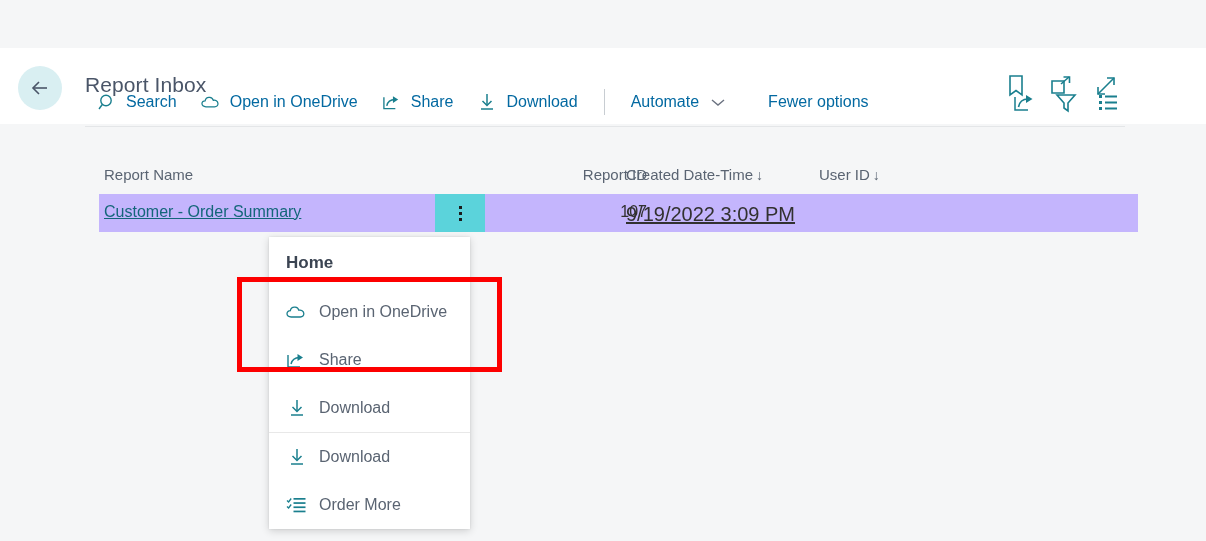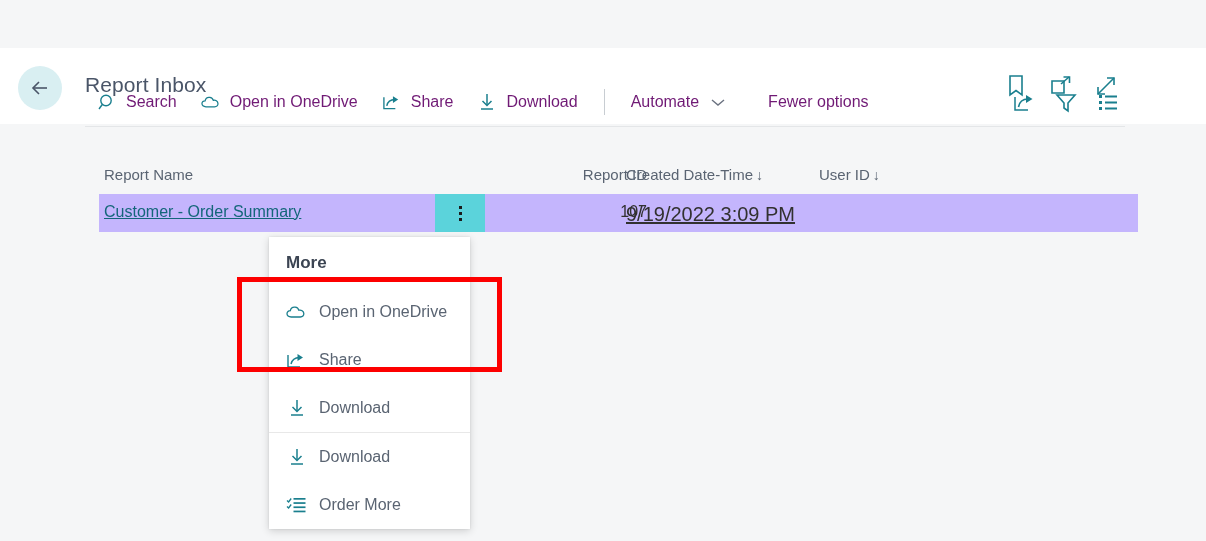--- a/index.html
+++ b/index.html
@@ -73,21 +73,21 @@
     width: 1040px; height: 1px;
     background: #e4e6e8;
   }
   .cmd-btn {
     display: flex;
     align-items: center;
     gap: 9px;
     height: 40px;
     padding: 0 12px;
     font-size: 16px;
-    color: #701a75;
+    color: #0369a1;
     cursor: pointer;
     white-space: nowrap;
     background: transparent;
     border: none;
     font-family: "Liberation Sans", sans-serif;
   }
   .cmd-btn .glyph {
     display: flex; align-items: center; justify-content: center;
     width: 20px; height: 20px;
   }
@@ -374,21 +374,21 @@
       <i></i>
       <i></i>
       <i></i>
     </div>
     <div class="cell-id">107</div>
     <div class="cell-date">9/19/2022 3:09 PM</div>
   </div>
 </div>
 
 <div class="menu">
-  <div class="menu-header">More</div>
+  <div class="menu-header">Home</div>
 
   <div class="menu-item">
     <span class="glyph">
       <svg width="21" height="16" viewBox="0 0 21 16">
         <path d="M5.2 13 C2.4 13 1 11.5 1 9.7 C1 8 2.5 6.6 4.3 6.7 C4.8 4.3 6.9 2.8 9.2 3.1 C11 3.3 12.4 4.6 12.9 6.2 C15.2 5.6 17.6 7 17.8 9.4 C18 11.6 16.5 13 14.3 13 Z" fill="none" stroke="#1a7f8e" stroke-width="1.3"></path>
       </svg>
     </span>
     <span>Open in OneDrive</span>
   </div>
 

